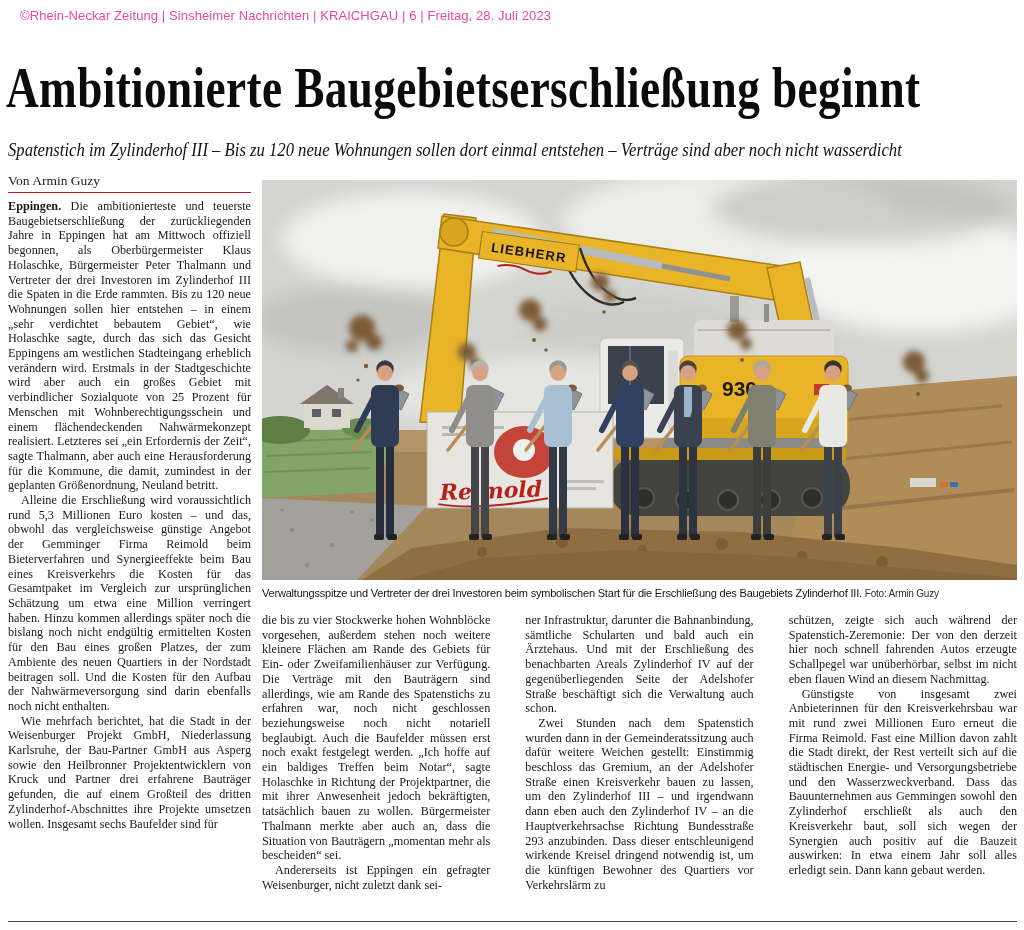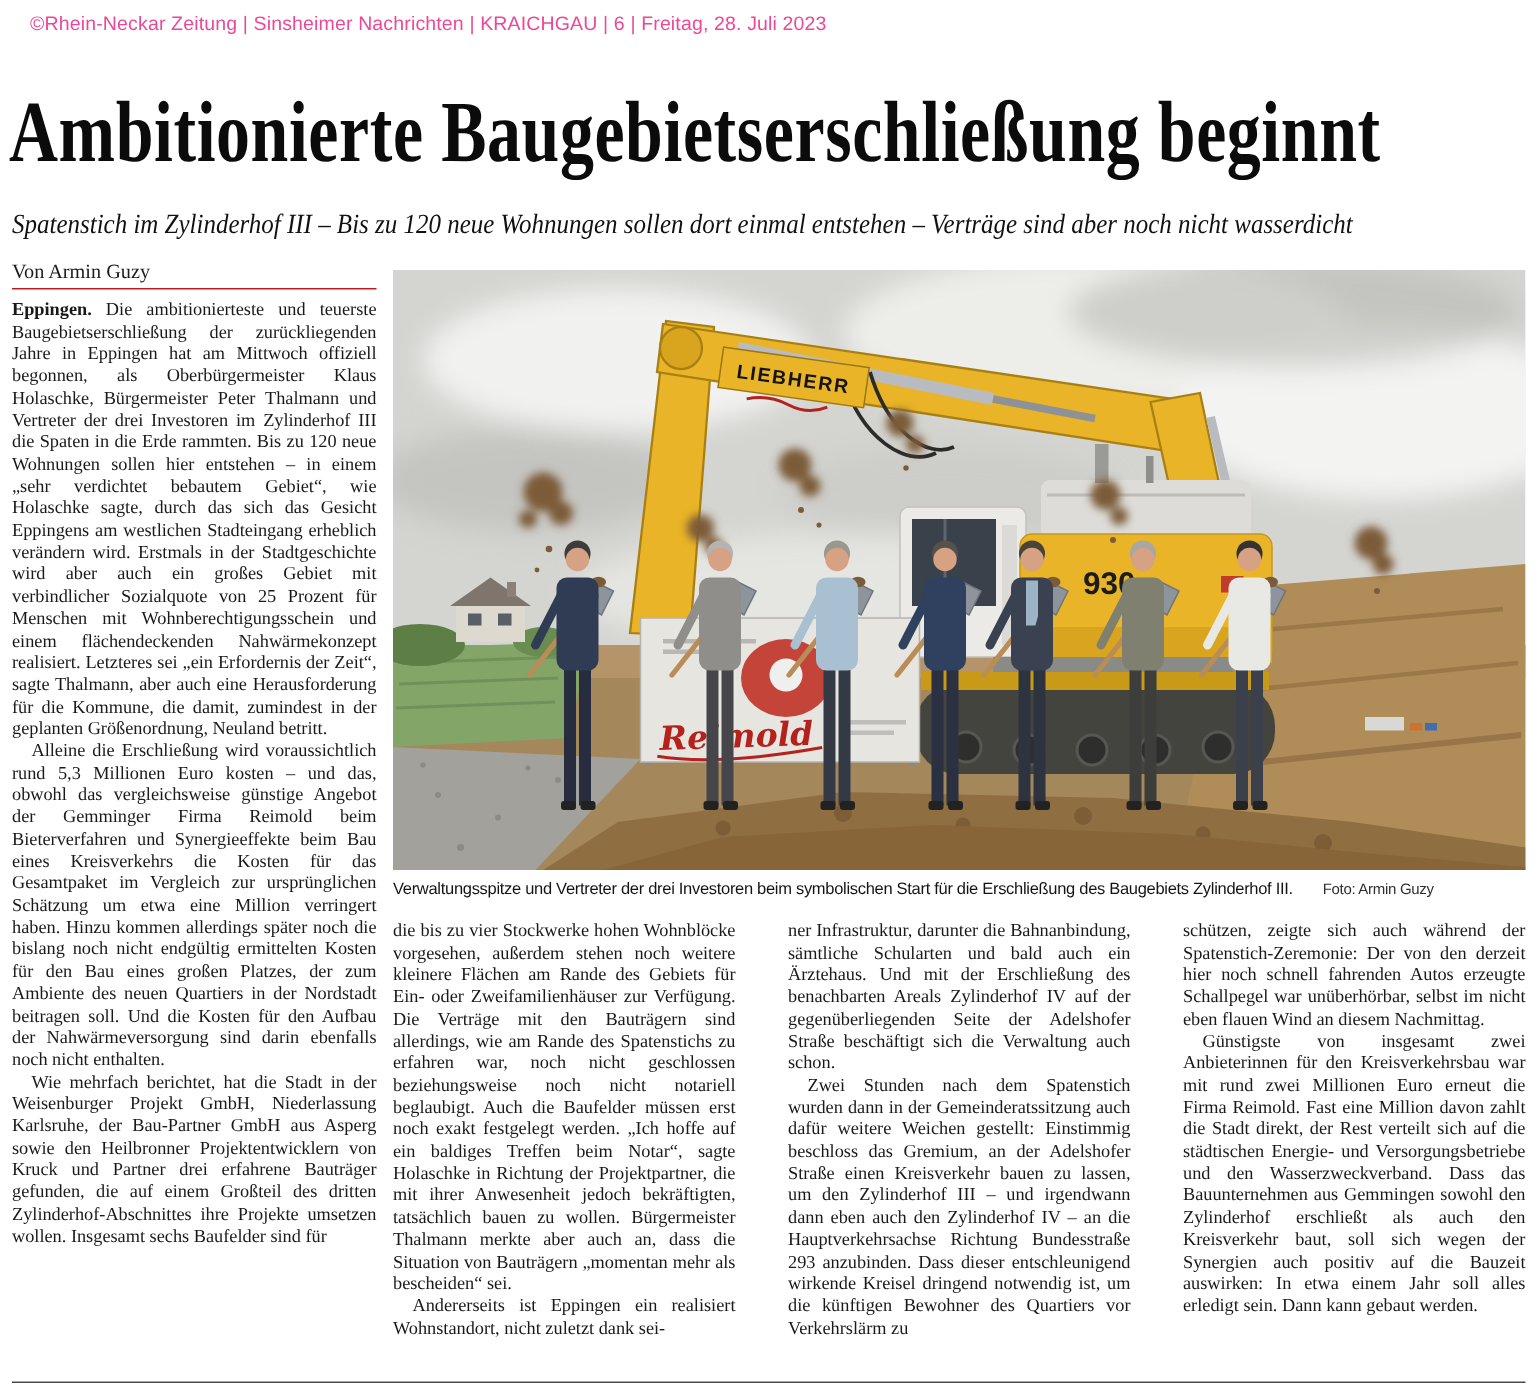--- a/index.html
+++ b/index.html
@@ -31,21 +31,21 @@
   }
   .article p.indent{text-indent:13px;}
   .col1{position:absolute;left:8px;top:199px;width:243px;}
   .lead-in{font-weight:bold;}
   .photo-block{position:absolute;left:262px;top:180px;width:755px;height:400px;margin:0;}
   .photo-block svg{display:block;}
   .caption{
     position:absolute;left:262px;top:586px;width:758px;
     font:11px/14px "Liberation Sans",sans-serif;color:#141414;letter-spacing:-.2px;
   }
-  .caption .credit{font-size:10px;color:#2e2e2e;margin-left:17px;}
+  .caption .credit{font-size:10px;color:#2e2e2e;}
   .lower{position:absolute;left:262px;top:613px;width:755px;display:flex;gap:35px;}
   .lower .colx{width:239px;}
   .bottom-rule{position:absolute;left:8px;top:921px;width:1009px;border-top:1px solid #4a4a4a;height:0;}
 </style>
 </head>
 <body>
 
 <div class="masthead">©Rhein-Neckar Zeitung | Sinsheimer Nachrichten | KRAICHGAU | 6 | Freitag, 28. Juli 2023</div>
 
 <h1 class="headline">Ambitionierte Baugebietserschließung beginnt</h1>
@@ -340,21 +340,21 @@
 </figure>
 
 <div class="caption">
   <span>Verwaltungsspitze und Vertreter der drei Investoren beim symbolischen Start für die Erschließung des Baugebiets Zylinderhof III.</span>
   <span class="credit">Foto: Armin Guzy</span>
 </div>
 
 <div class="lower article">
   <div class="colx">
     <p>die bis zu vier Stockwerke hohen Wohnblöcke vorgesehen, außerdem stehen noch weitere kleinere Flächen am Rande des Gebiets für Ein- oder Zweifamilienhäuser zur Verfügung. Die Verträge mit den Bauträgern sind allerdings, wie am Rande des Spatenstichs zu erfahren war, noch nicht geschlossen beziehungsweise noch nicht notariell beglaubigt. Auch die Baufelder müssen erst noch exakt festgelegt werden. „Ich hoffe auf ein baldiges Treffen beim Notar“, sagte Holaschke in Richtung der Projektpartner, die mit ihrer Anwesenheit jedoch bekräftigten, tatsächlich bauen zu wollen. Bürgermeister Thalmann merkte aber auch an, dass die Situation von Bauträgern „momentan mehr als bescheiden“ sei.</p>
-    <p class="indent">Andererseits ist Eppingen ein realisiert Wohnstandort, nicht zuletzt dank sei-</p>
+    <p class="indent">Andererseits ist Eppingen ein gefragter Weisenburger, nicht zuletzt dank sei-</p>
   </div>
   <div class="colx">
     <p>ner Infrastruktur, darunter die Bahnanbindung, sämtliche Schularten und bald auch ein Ärztehaus. Und mit der Erschließung des benachbarten Areals Zylinderhof IV auf der gegenüberliegenden Seite der Adelshofer Straße beschäftigt sich die Verwaltung auch schon.</p>
     <p class="indent">Zwei Stunden nach dem Spatenstich wurden dann in der Gemeinderatssitzung auch dafür weitere Weichen gestellt: Einstimmig beschloss das Gremium, an der Adelshofer Straße einen Kreisverkehr bauen zu lassen, um den Zylinderhof III – und irgendwann dann eben auch den Zylinderhof IV – an die Hauptverkehrsachse Richtung Bundesstraße 293 anzubinden. Dass dieser entschleunigend wirkende Kreisel dringend notwendig ist, um die künftigen Bewohner des Quartiers vor Verkehrslärm zu</p>
   </div>
   <div class="colx">
     <p>schützen, zeigte sich auch während der Spatenstich-Zeremonie: Der von den derzeit hier noch schnell fahrenden Autos erzeugte Schallpegel war unüberhörbar, selbst im nicht eben flauen Wind an diesem Nachmittag.</p>
     <p class="indent">Günstigste von insgesamt zwei Anbieterinnen für den Kreisverkehrsbau war mit rund zwei Millionen Euro erneut die Firma Reimold. Fast eine Million davon zahlt die Stadt direkt, der Rest verteilt sich auf die städtischen Energie- und Versorgungsbetriebe und den Wasserzweckverband. Dass das Bauunternehmen aus Gemmingen sowohl den Zylinderhof erschließt als auch den Kreisverkehr baut, soll sich wegen der Synergien auch positiv auf die Bauzeit auswirken: In etwa einem Jahr soll alles erledigt sein. Dann kann gebaut werden.</p>
   </div>
 </div>

